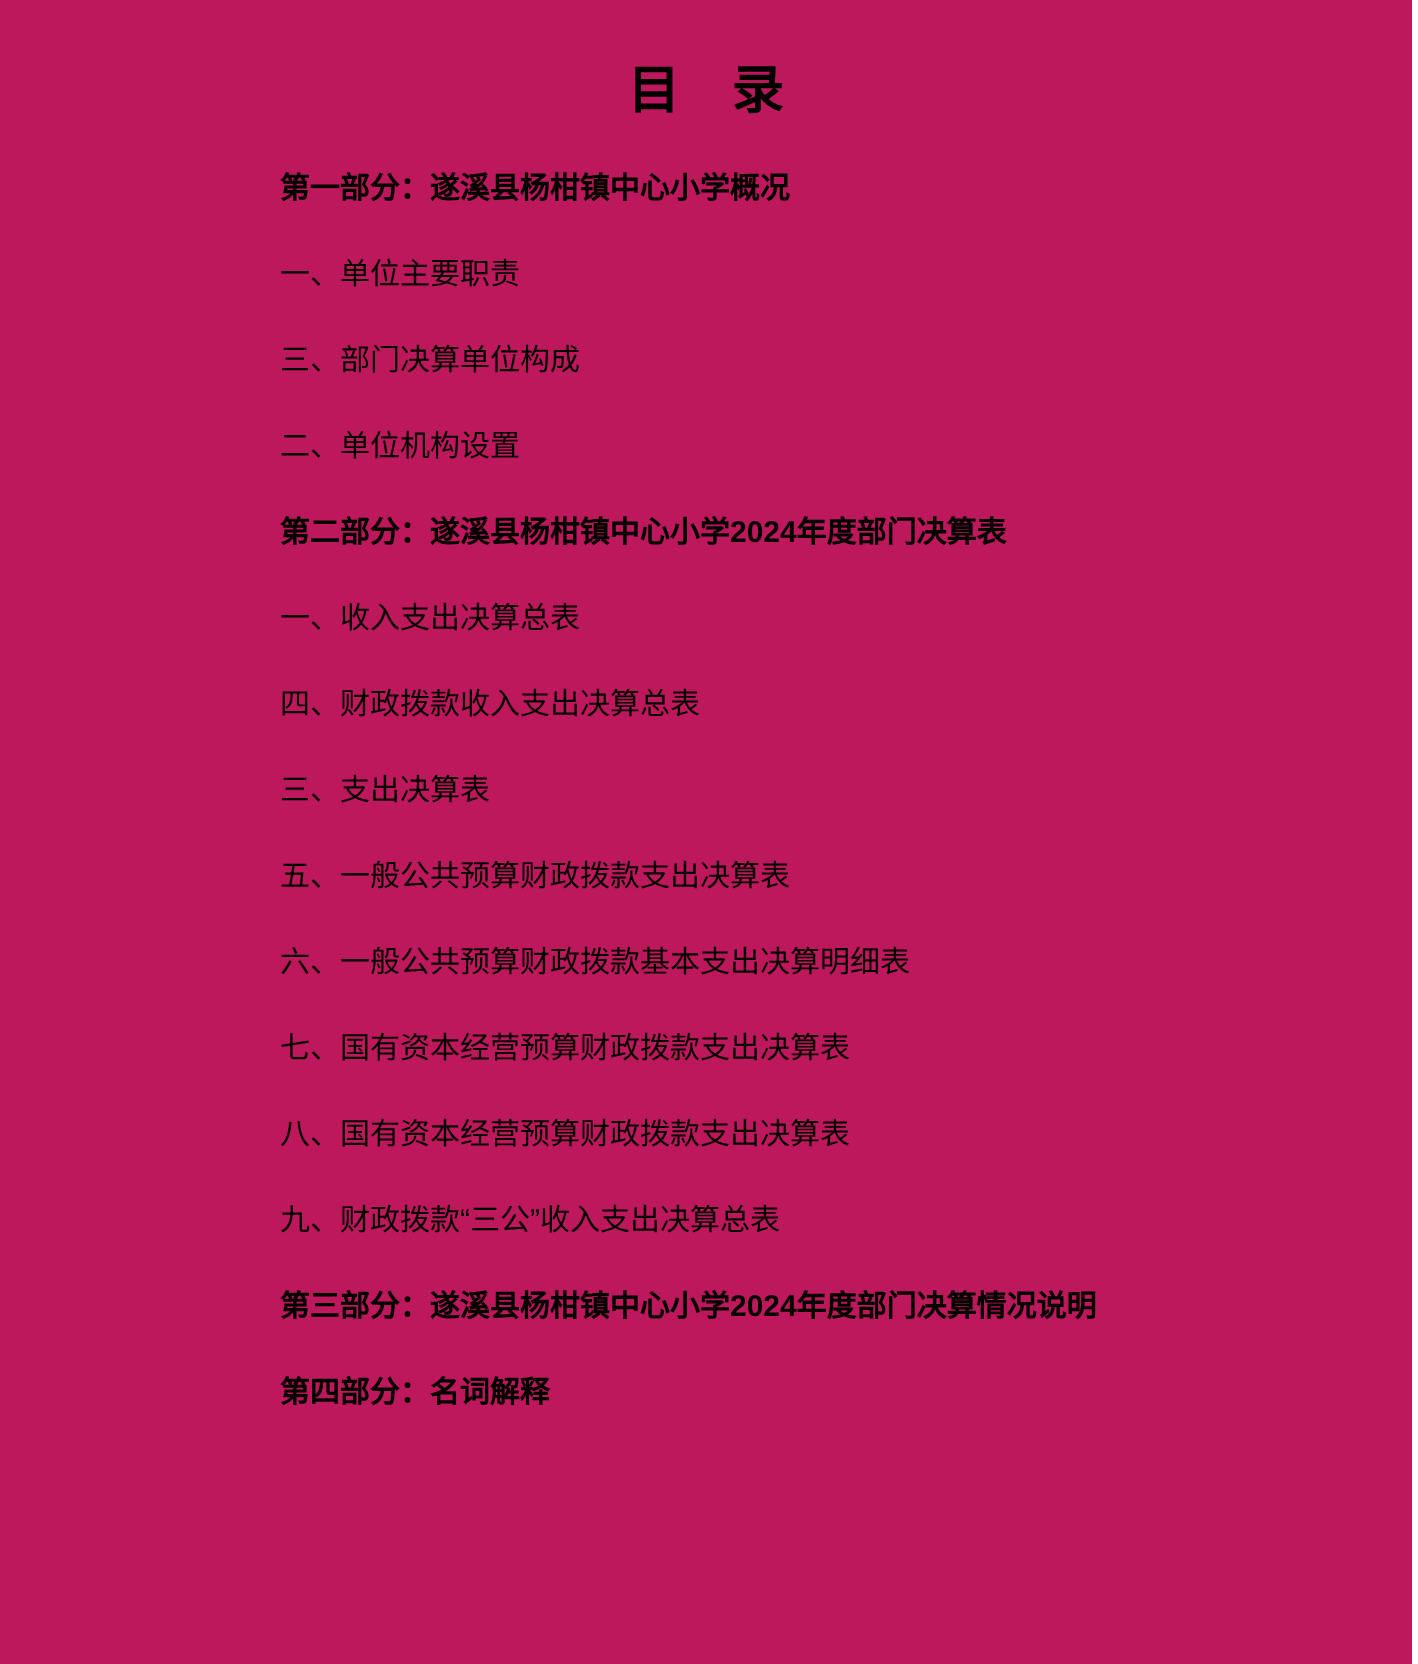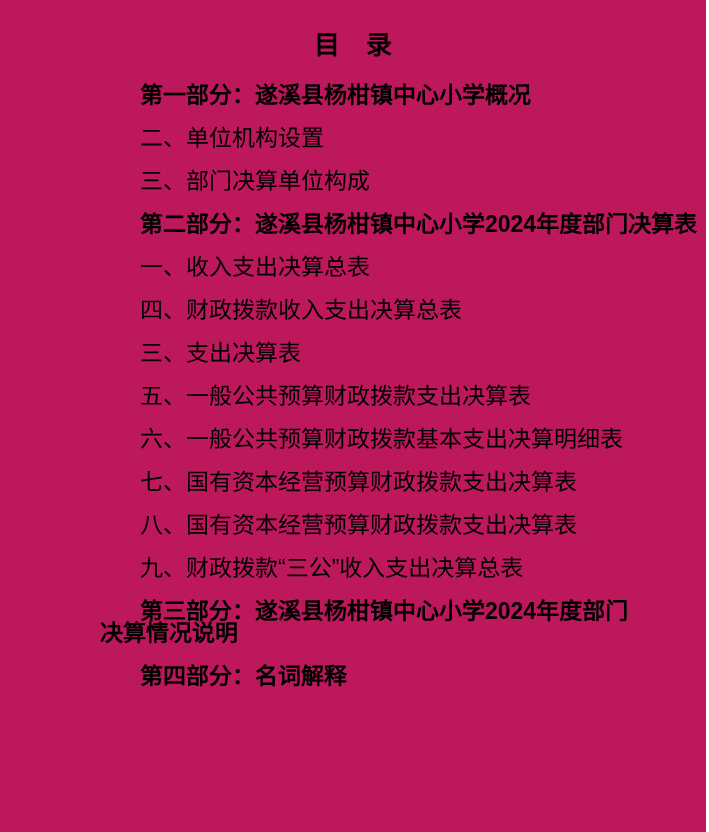--- a/index.html
+++ b/index.html
@@ -22,21 +22,21 @@
     font-size: 26px;
     line-height: 30px;
     font-weight: 700;
     text-align: center;
     
     margin: 0 -77px 24px -100px;
     letter-spacing: 0;
   }
   .para {
     width: 532px;
-    font-size: 23px;
+    font-size: 15px;
     line-height: 22px;
     margin: 0 0 21px 0;
     text-indent: 40px; 
     word-break: break-all;
   }
   .heading {
     font-weight: 700;
   }
   .nowrap {
     white-space: nowrap;
@@ -46,22 +46,23 @@
   }
 </style>
 </head>
 <body>
 
 <main class="page">
 
   <h1 class="doc-title">目　录</h1>
 
   <p class="para heading">第一部分：遂溪县杨柑镇中心小学概况</p>
+  <p class="para item">一、单位主要职责</p>
+  <p class="para item">三、部门决算单位构成</p>
   <p class="para item">二、单位机构设置</p>
-  <p class="para item">三、部门决算单位构成</p>
 
   <p class="para heading nowrap">第二部分：遂溪县杨柑镇中心小学2024年度部门决算表</p>
   <p class="para item">一、收入支出决算总表</p>
   <p class="para item">四、财政拨款收入支出决算总表</p>
   <p class="para item">三、支出决算表</p>
   <p class="para item">五、一般公共预算财政拨款支出决算表</p>
   <p class="para item">六、一般公共预算财政拨款基本支出决算明细表</p>
   <p class="para item">七、国有资本经营预算财政拨款支出决算表</p>
   <p class="para item">八、国有资本经营预算财政拨款支出决算表</p>
   <p class="para item">九、财政拨款“三公”收入支出决算总表</p>

